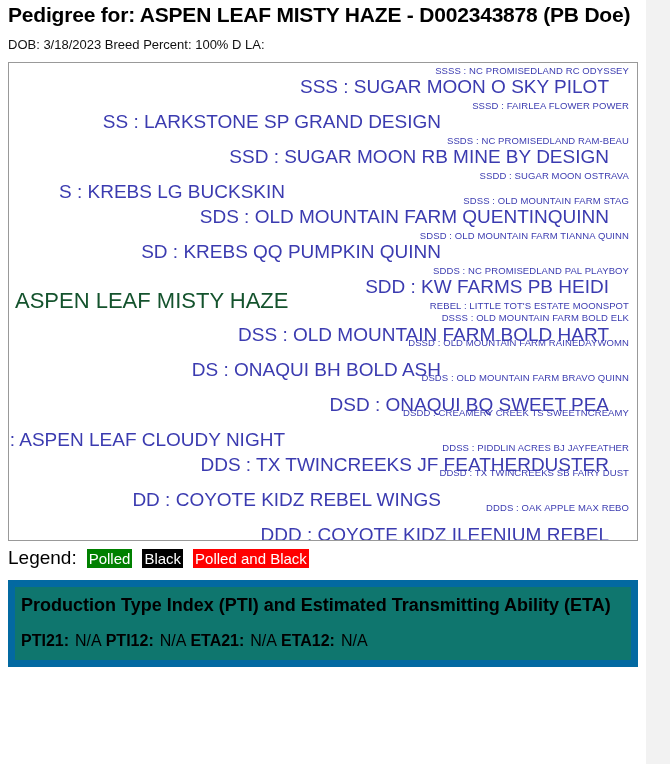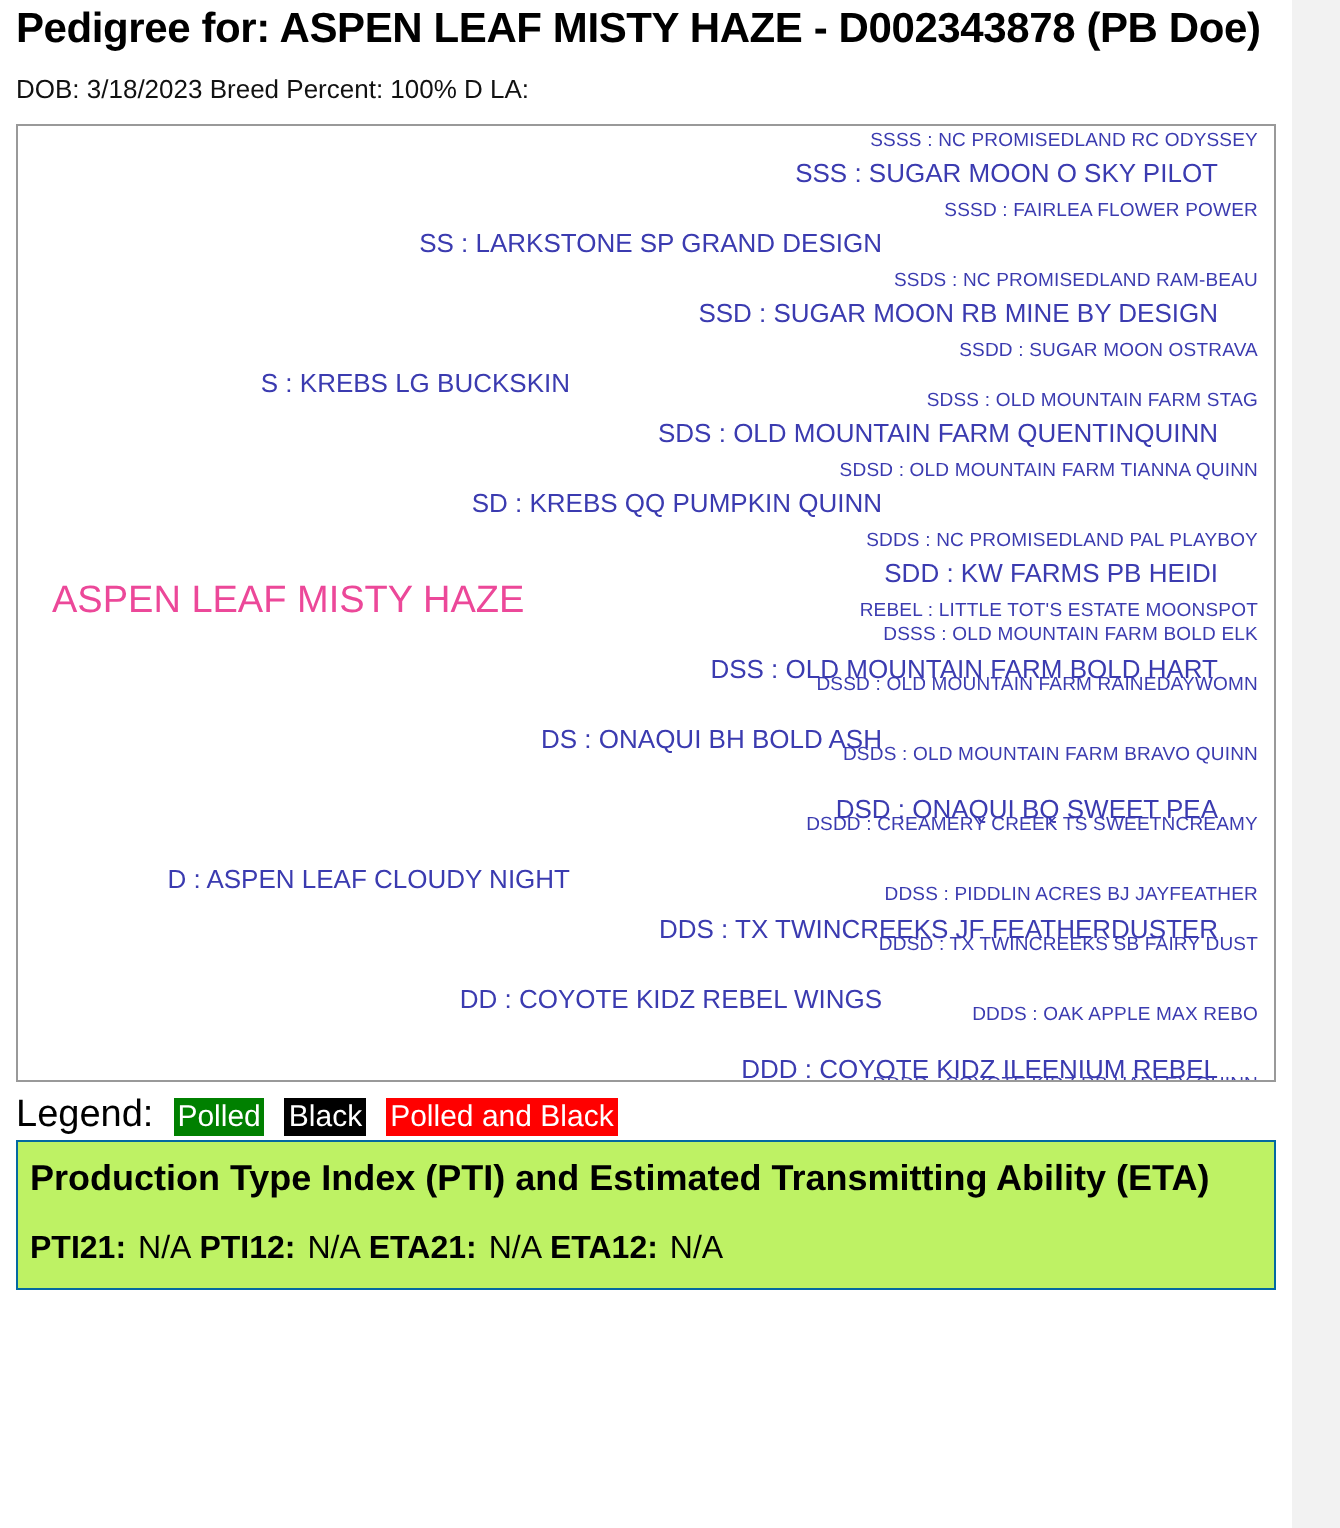--- a/index.html
+++ b/index.html
@@ -63,34 +63,34 @@
     height: 100%;
   }
   .ped-row {
     position: absolute;
     right: 8px;
     white-space: nowrap;
     color: #3b3bb0;
     font-family: "Liberation Sans", sans-serif;
   }
   .gen-big {
-    font-size: 13px;
+    font-size: 19px;
     line-height: 19px;
   }
   .gen-small {
     font-size: 9.5px;
     line-height: 12px;
     letter-spacing: 0.1px;
   }
   .ped-self {
     position: absolute;
-    left: 17px;
-    font-size: 19px;
+    left: 6px;
+    font-size: 22px;
     line-height: 19px;
-    color: #ec4899;
+    color: #14532d;
     white-space: nowrap;
   }
 
   
   .legend-row {
     margin-top: 6px;
     display: flex;
     align-items: center;
     gap: 10px;
     font-size: 15px;
@@ -101,23 +101,23 @@
   .legend-chip {
     color: #ffffff;
     font-size: 15px;
     line-height: 19px;
     padding: 0 2px;
     display: inline-block;
   }
 
   
   .pti-box {
-    margin-top: 1px;
-    border: 1px solid #0369a1;
-    background: #bef264;
+    margin-top: 11px;
+    border: 7px solid #0369a1;
+    background: #0f766e;
     padding: 6px 6px 9px 6px;
     box-sizing: border-box;
   }
   .pti-heading {
     font-size: 18px;
     line-height: 25px;
     font-weight: bold;
     color: #000000;
     margin: 0;
   }

